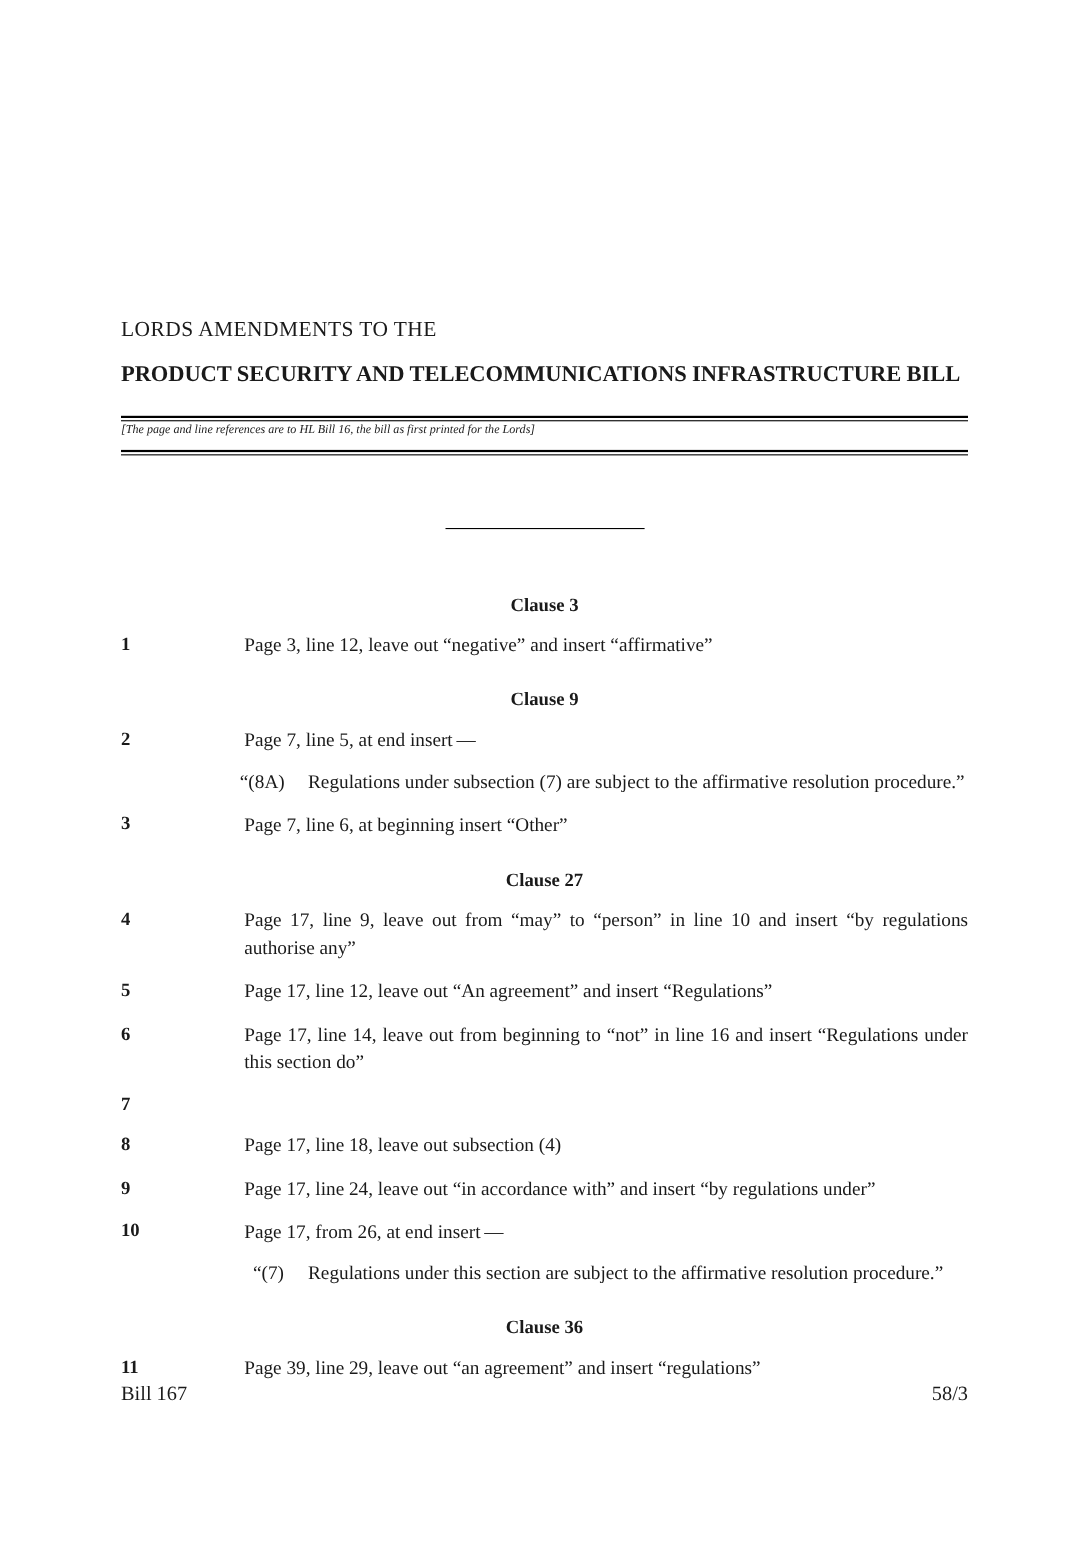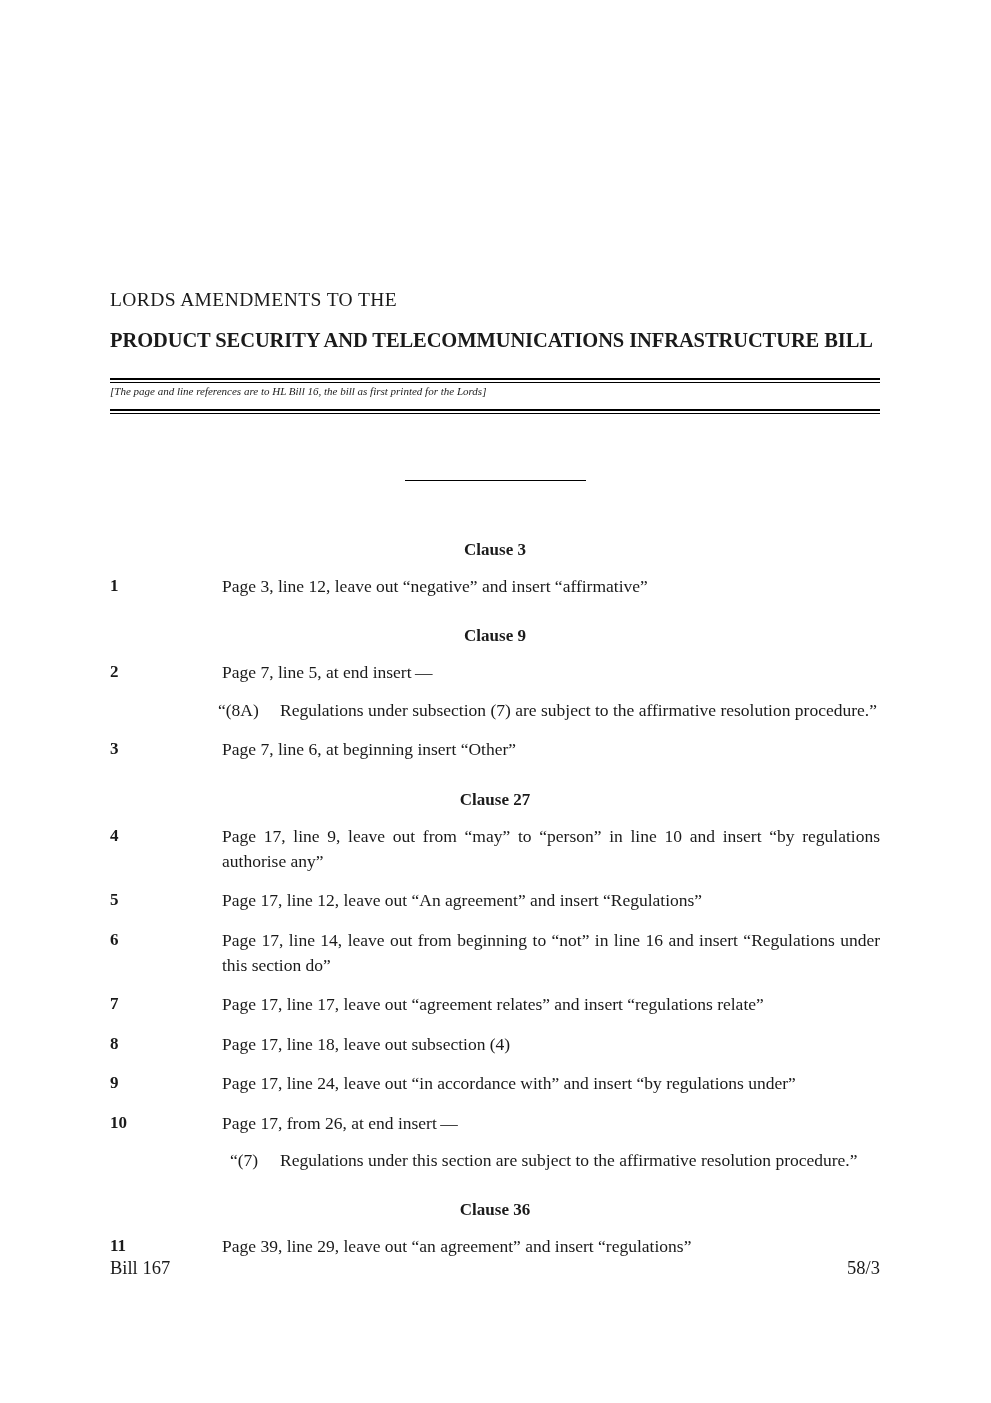--- a/index.html
+++ b/index.html
@@ -235,21 +235,20 @@
       <div class="amendment">
         <span class="num">5</span>
         <div class="txt nojust">Page 17, line 12, leave out “An agreement” and insert “Regulations”</div>
       </div>
       <div class="amendment">
         <span class="num">6</span>
         <div class="txt">Page 17, line 14, leave out from beginning to “not” in line 16 and insert “Regulations under this section do”</div>
       </div>
       <div class="amendment">
         <span class="num">7</span>
-        <div class="txt nojust">Page 17, line 17, leave out “agreement relates” and insert “regulations relate”</div>
       </div>
       <div class="amendment">
         <span class="num">8</span>
         <div class="txt nojust">Page 17, line 18, leave out subsection (4)</div>
       </div>
       <div class="amendment">
         <span class="num">9</span>
         <div class="txt nojust">Page 17, line 24, leave out “in accordance with” and insert “by regulations under”</div>
       </div>
       <div class="amendment">

